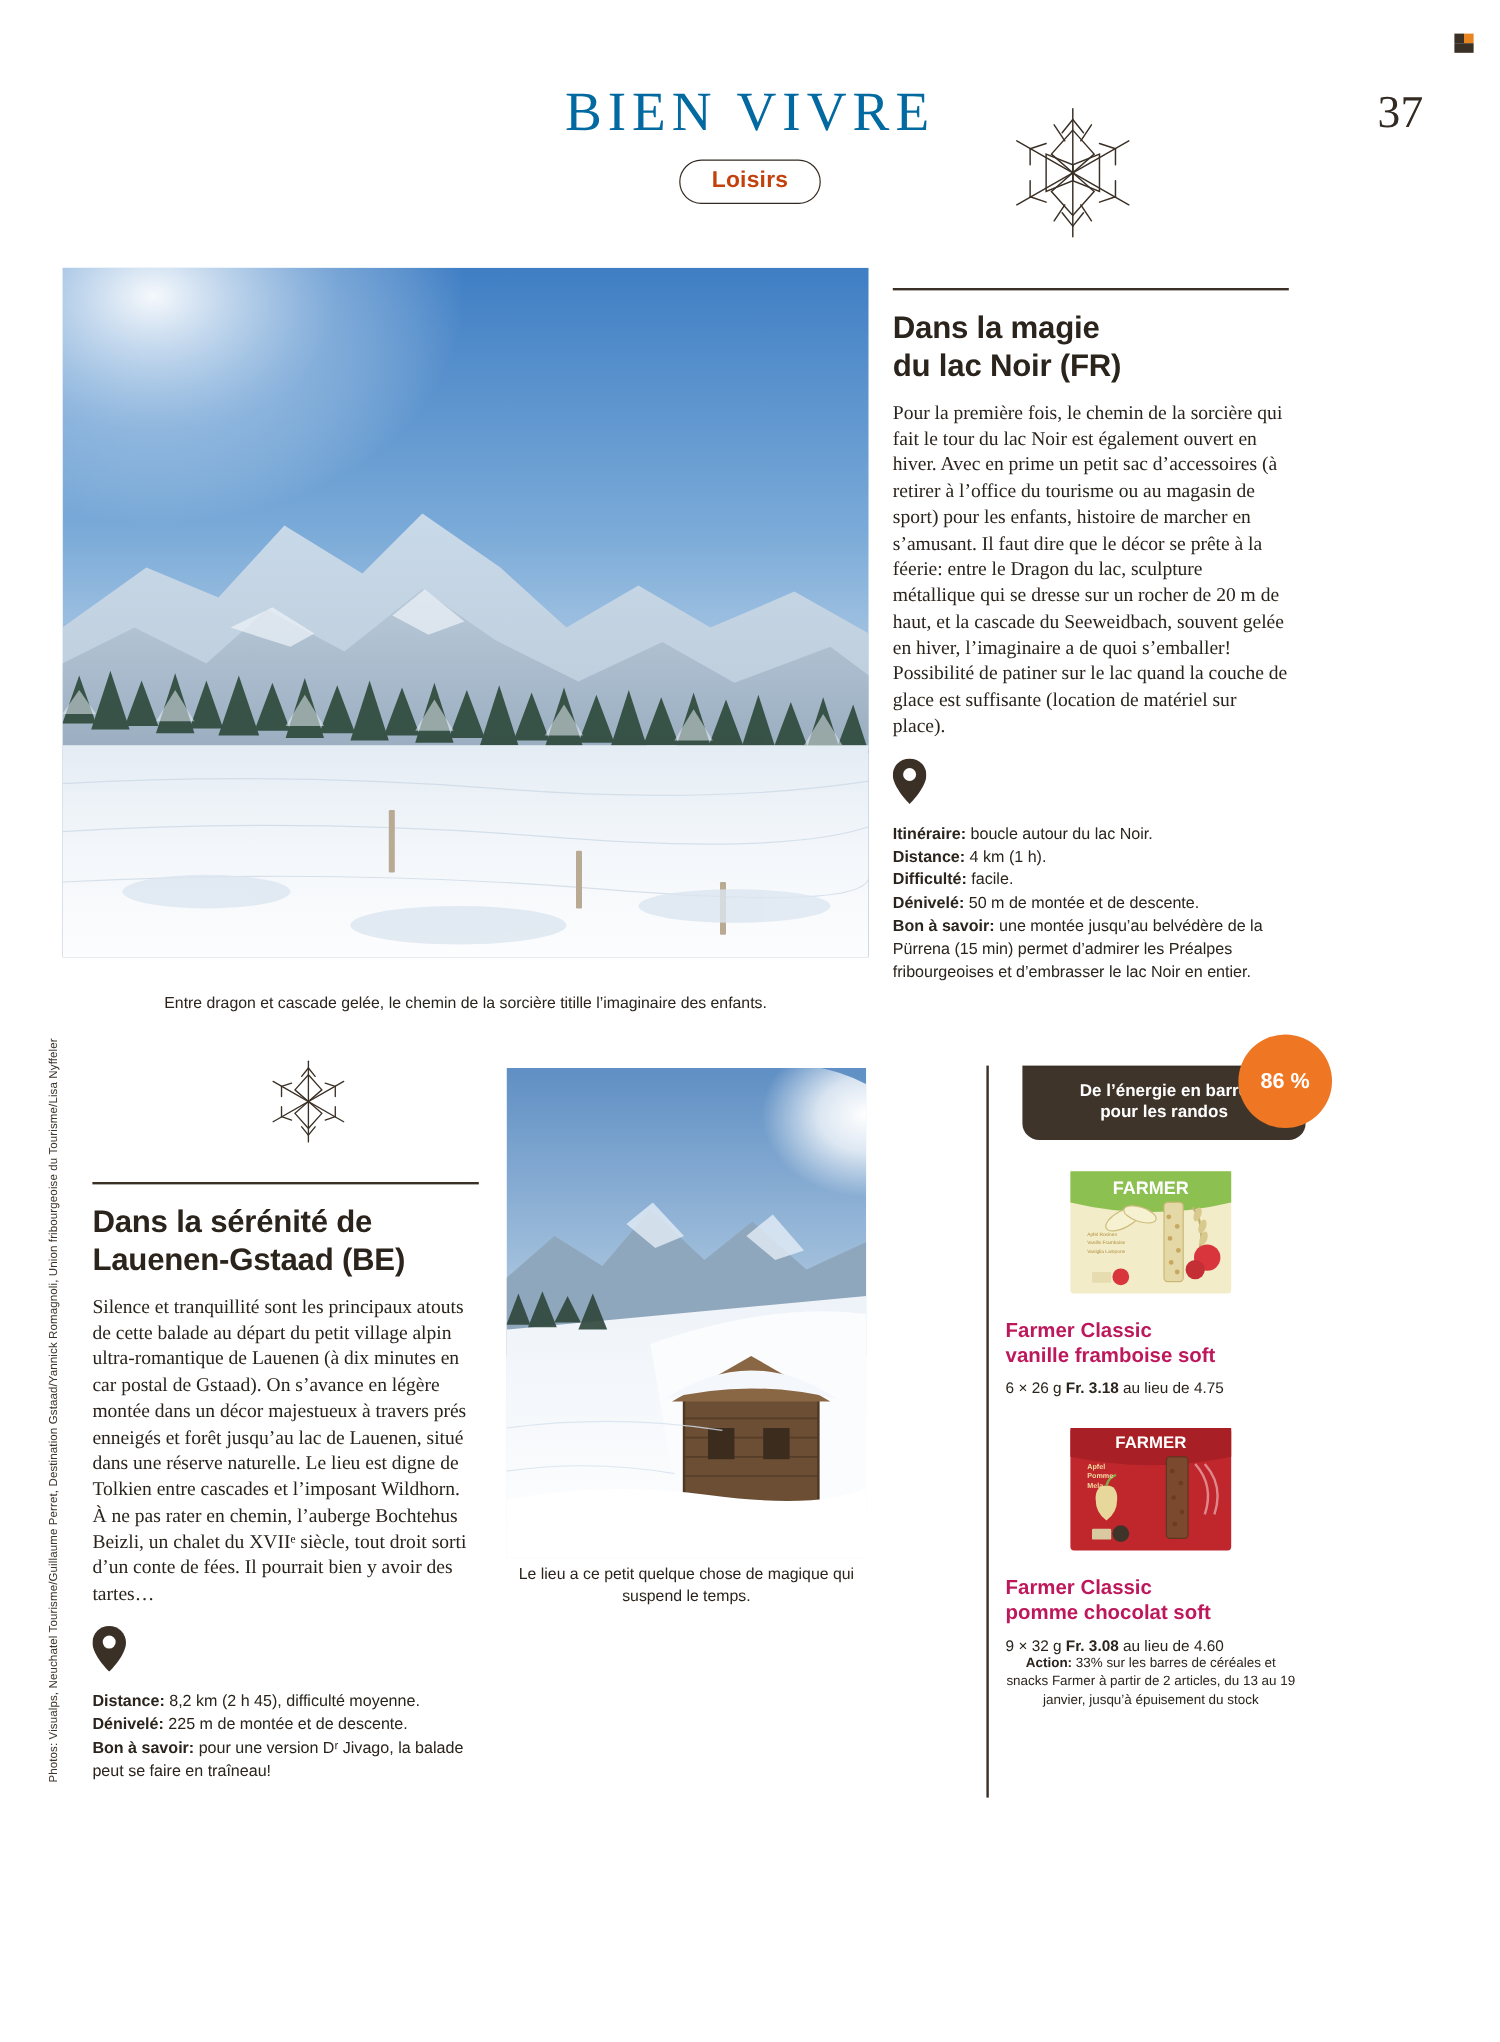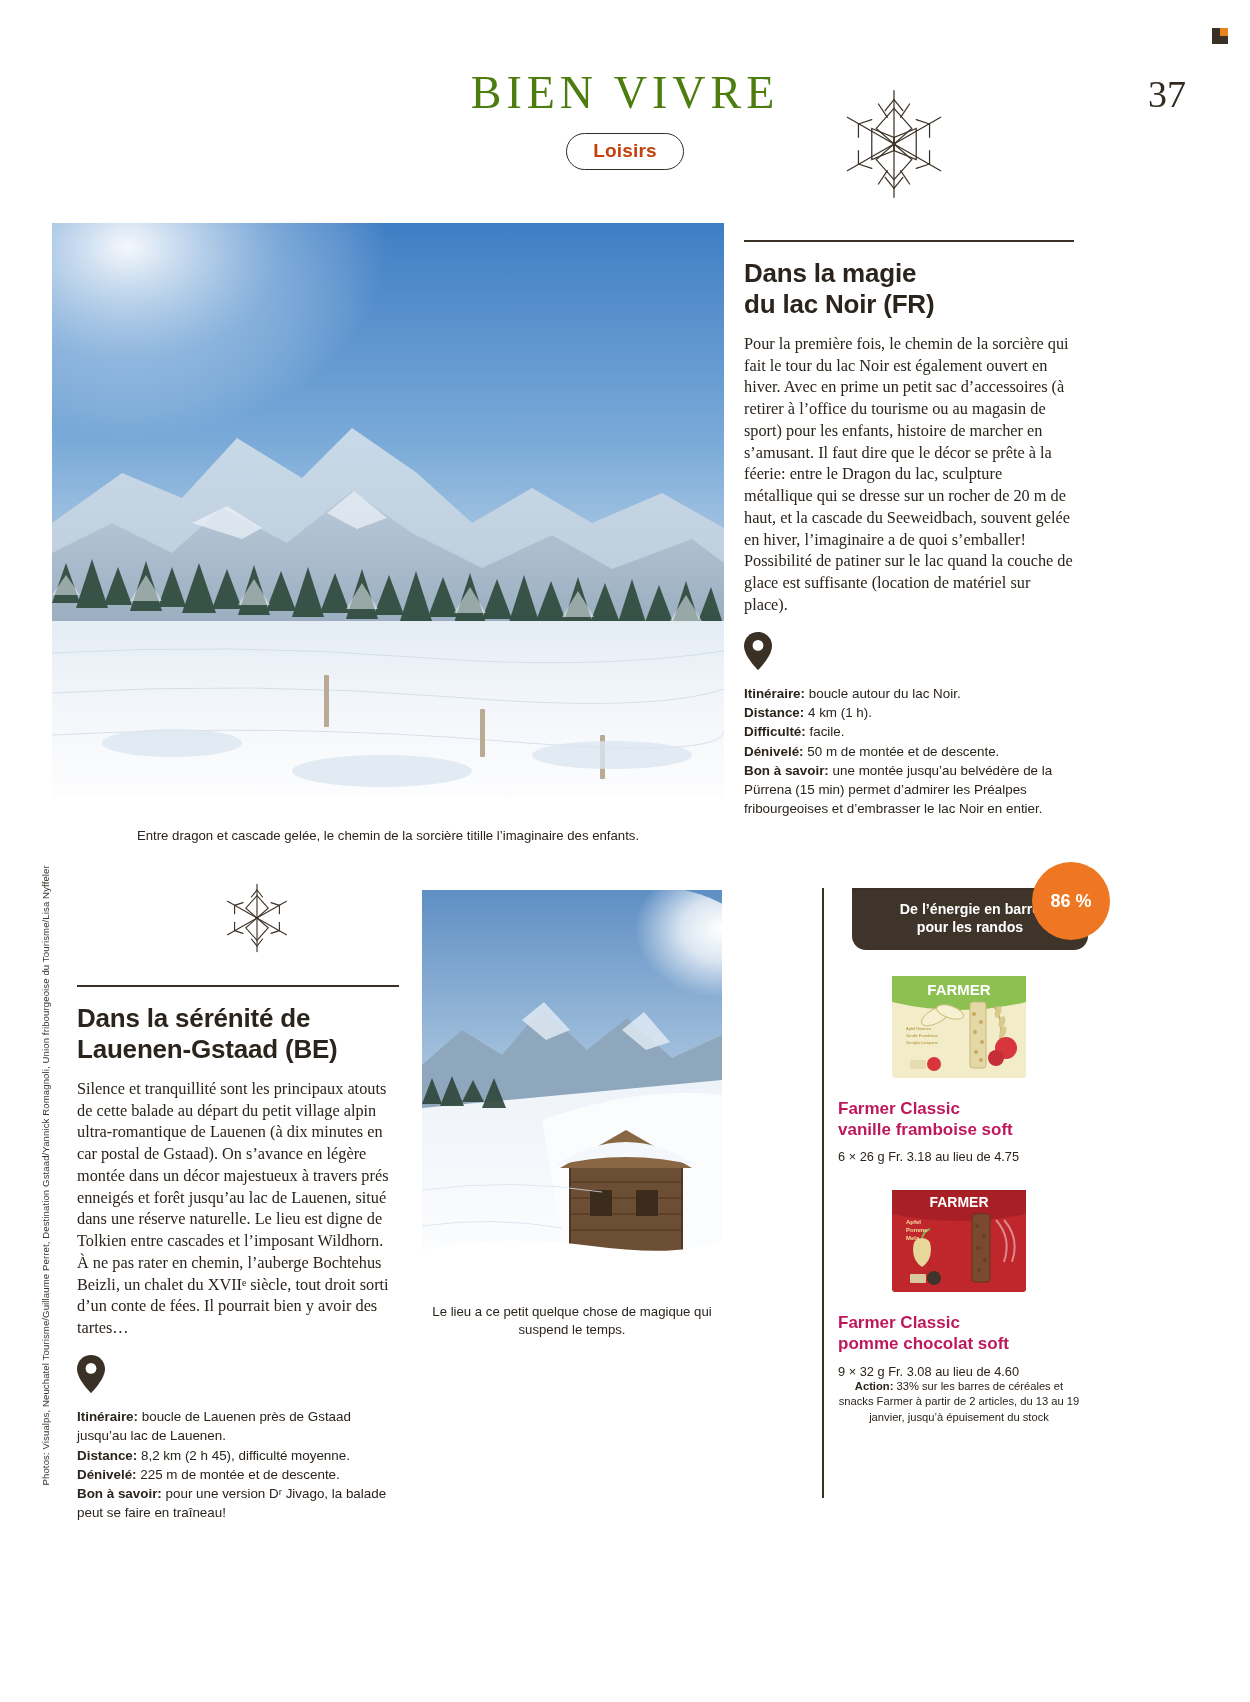--- a/index.html
+++ b/index.html
@@ -23,21 +23,21 @@
   .corner-mark .d { left:8px; top:8px; background:#3a3026; }
 
   
   .masthead { position:absolute; top:66px; left:0; width:1250px; text-align:center; }
   .masthead h1 {
     font-family:"Liberation Serif", serif;
     font-weight:400;
     font-size:46px;
     letter-spacing:5px;
     margin:0;
-    color:#4d7c0f;
+    color:#0369a1;
   }
   .pill {
     display:inline-block;
     margin-top:14px;
     border:1.4px solid #332b22;
     border-radius:20px;
     padding:6px 26px 7px;
     font-size:19px;
     font-weight:700;
     letter-spacing:.2px;
@@ -124,21 +124,21 @@
     z-index:4;
   }
 
   .product { margin-top:22px; text-align:left; }
   .prod-img { width:142px; height:110px; margin:0 auto; position:relative; overflow:hidden; }
   .prod-name {
     margin-top:16px; color:#be185d; font-weight:700;
     font-size:17px; line-height:1.25;
   }
   .prod-price { margin-top:9px; font-size:12.8px; color:#2b241c; }
-  .prod-price b { font-weight:400; }
+  .prod-price b { font-weight:700; }
 
   .action-note {
     text-align:center;
     font-size:11.2px; line-height:1.42; color:#2b241c;
   }
   .action-note b { font-weight:700; }
 </style>
 </head>
 <body>
 
@@ -331,21 +331,20 @@
     <span>Lauenen-Gstaad (BE)</span>
   </div>
   <div class="art-body">Silence et tranquillité sont les principaux atouts de cette balade au départ du petit village alpin ultra-romantique de Lauenen (à dix minutes en car postal de Gstaad). On s’avance en légère montée dans un décor majestueux à travers prés enneigés et forêt jusqu’au lac de Lauenen, situé dans une réserve naturelle. Le lieu est digne de Tolkien entre cascades et l’imposant Wildhorn. À ne pas rater en chemin, l’auberge Bochtehus Beizli, un chalet du XVIIᵉ siècle, tout droit sorti d’un conte de fées. Il pourrait bien y avoir des tartes…</div>
   <div class="pin">
     <svg width="28" height="38" viewBox="0 0 28 38">
       <path d="M14 0C6.3 0 0 6.2 0 13.9 0 24.3 14 38 14 38s14-13.7 14-24.1C28 6.2 21.7 0 14 0z" fill="#3a3026"></path>
       <circle cx="14" cy="13.4" r="5.4" fill="#ffffff"></circle>
     </svg>
   </div>
   <div class="facts">
-    <div><b>Itinéraire:</b><span> boucle de Lauenen près de Gstaad jusqu’au lac de Lauenen.</span></div>
     <div><b>Distance:</b><span> 8,2 km (2 h 45), difficulté moyenne.</span></div>
     <div><b>Dénivelé:</b><span> 225 m de montée et de descente.</span></div>
     <div><b>Bon à savoir:</b><span> pour une version Dʳ Jivago, la balade peut se faire en traîneau!</span></div>
   </div>
 </div>
 
 <div class="photo2">
   <svg width="300" height="408" viewBox="0 0 300 408" preserveAspectRatio="none">
     <defs>
       <linearGradient id="sky2" x1="0" y1="0" x2="0" y2="1">

